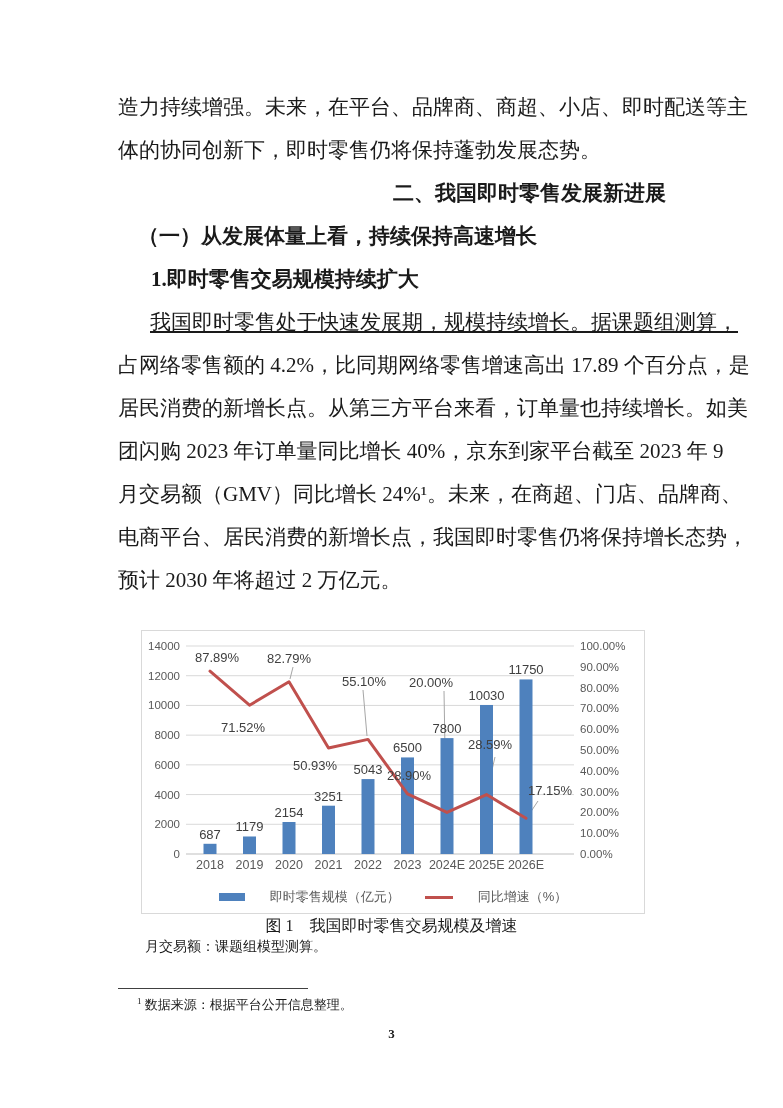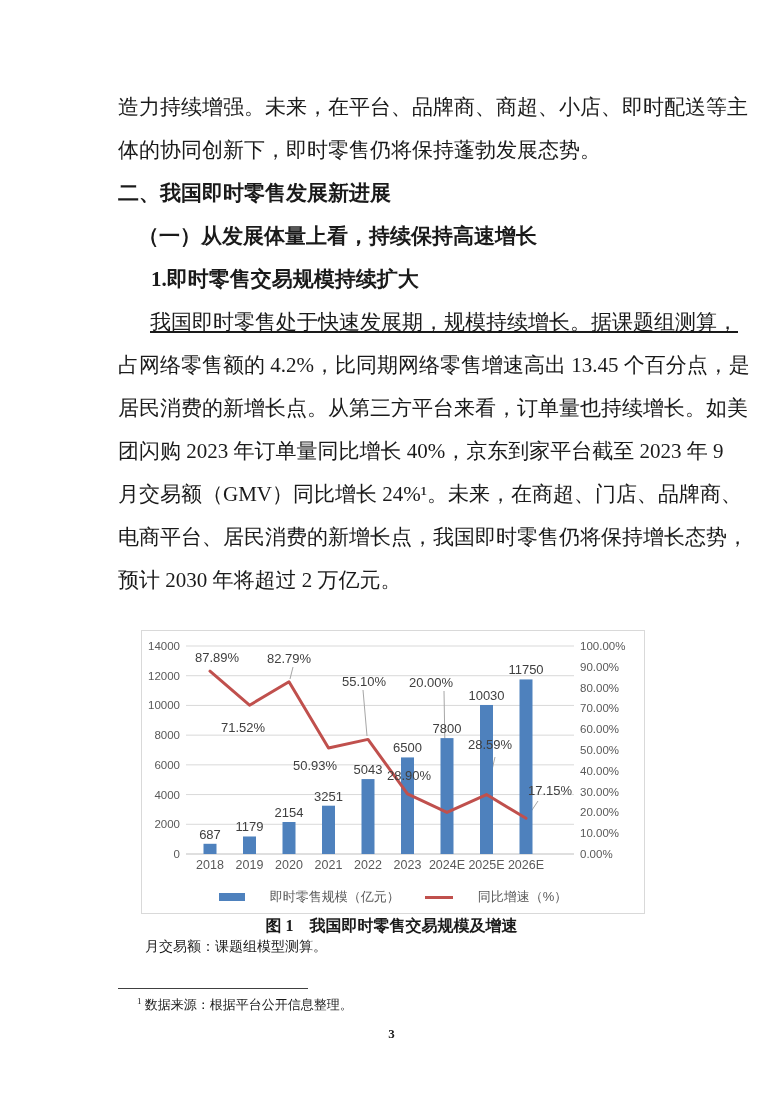--- a/index.html
+++ b/index.html
@@ -3,57 +3,57 @@
 <meta charset="utf-8">
 <style>
   html,body{margin:0;padding:0;background:#fff;}
   .page{
     position:relative;width:783px;height:1108px;background:#ffffff;overflow:hidden;
     font-family:"Liberation Serif","DejaVu Serif",serif;color:#1a1a1a;
   }
   .doc-text{position:absolute;left:118px;top:86px;width:548px;font-size:21px;line-height:43px;}
   .line{white-space:nowrap;height:43px;}
   .bold{font-weight:bold;}
-  .center{text-align:left;}
+  .center{text-align:right;}
   .indent-h2{padding-left:20px;}
   .indent-h3{padding-left:33px;}
   .indent-first{padding-left:32px;text-decoration:underline;}
   .chart-frame{
     position:absolute;left:141px;top:630px;width:502px;height:282px;
     border:1px solid #d9d9d9;background:#fff;
     font-family:"Liberation Sans","DejaVu Sans",sans-serif;
   }
   .chart-frame svg{display:block;}
   .chart-legend{
     position:absolute;left:0;right:0;top:256px;height:20px;
     display:flex;justify-content:center;align-items:center;gap:25px;
     font-size:13px;color:#595959;white-space:nowrap;
   }
   .legend-swatch-bar{display:inline-block;width:26px;height:8px;background:#4e81bd;}
   .legend-swatch-line{display:inline-block;width:28px;height:3px;background:#c0504d;}
-  .fig-caption{position:absolute;left:0;right:0;top:916px;text-align:center;font-size:16px;font-weight:bold;}
+  .fig-caption{position:absolute;left:0;right:0;top:916px;text-align:center;font-size:16px;font-weight:normal;}
   .fig-source{position:absolute;left:145px;top:938px;font-size:14px;}
   .footnote-rule{position:absolute;left:118px;top:988px;width:190px;border:none;border-top:1px solid #404040;margin:0;}
   .footnote{position:absolute;left:137px;top:996px;font-size:13px;}
   .footnote sup{font-size:9px;}
   .page-number{position:absolute;left:0;right:0;top:1026px;text-align:center;font-size:13px;font-weight:bold;}
 </style>
 </head>
 <body>
 
 <div class="page">
 
   <div class="doc-text">
     <div class="line">造力持续增强。未来，在平台、品牌商、商超、小店、即时配送等主</div>
     <div class="line">体的协同创新下，即时零售仍将保持蓬勃发展态势。</div>
     <div class="line bold center">二、我国即时零售发展新进展</div>
     <div class="line bold indent-h2">（一）从发展体量上看，持续保持高速增长</div>
     <div class="line bold indent-h3">1.即时零售交易规模持续扩大</div>
     <div class="line indent-first">我国即时零售处于快速发展期，规模持续增长。据课题组测算，</div>
-    <div class="line">占网络零售额的 4.2%，比同期网络零售增速高出 13.45 个百分点，是</div>
+    <div class="line">占网络零售额的 4.2%，比同期网络零售增速高出 17.89 个百分点，是</div>
     <div class="line">居民消费的新增长点。从第三方平台来看，订单量也持续增长。如美</div>
     <div class="line">团闪购 2023 年订单量同比增长 40%，京东到家平台截至 2023 年 9</div>
     <div class="line">月交易额（GMV）同比增长 24%¹。未来，在商超、门店、品牌商、</div>
     <div class="line">电商平台、居民消费的新增长点，我国即时零售仍将保持增长态势，</div>
     <div class="line">预计 2030 年将超过 2 万亿元。</div>
   </div>
 
   <div class="chart-frame">
     <svg id="chart-svg" width="502" height="282" viewBox="0 0 502 282">
         <line x1="44" y1="223" x2="432" y2="223" stroke="#bfbfbf" stroke-width="1"></line>

